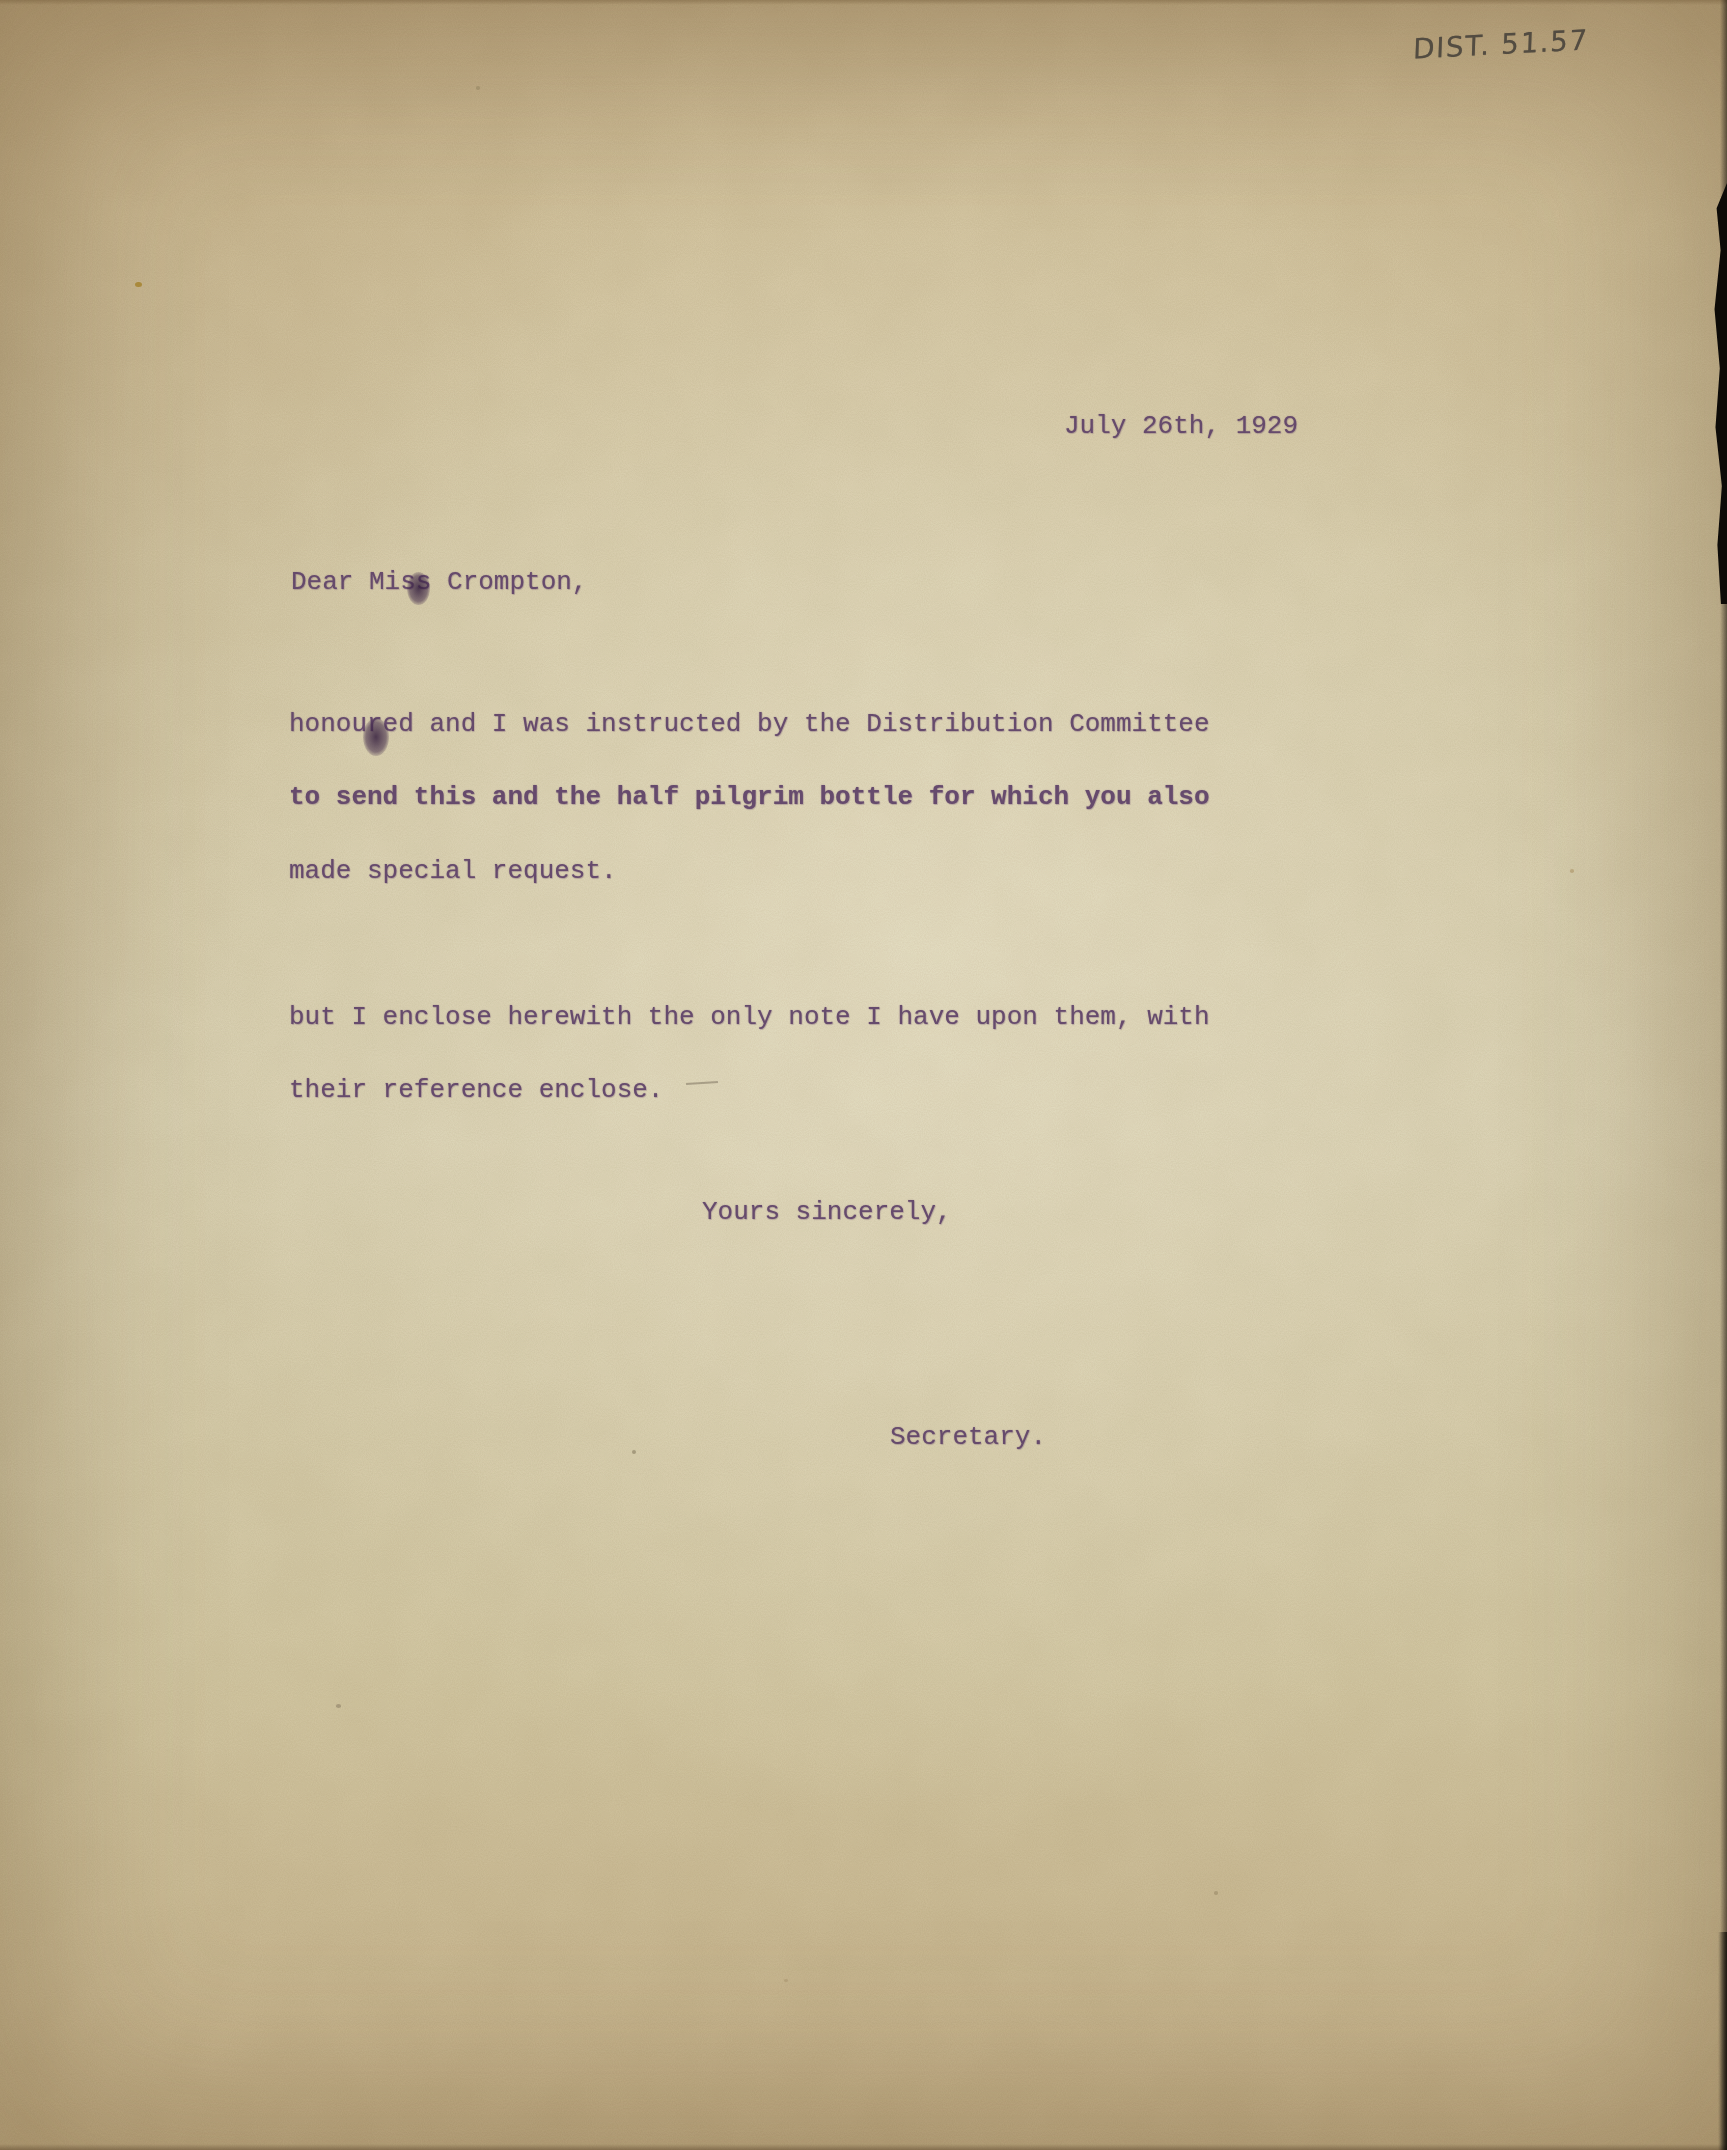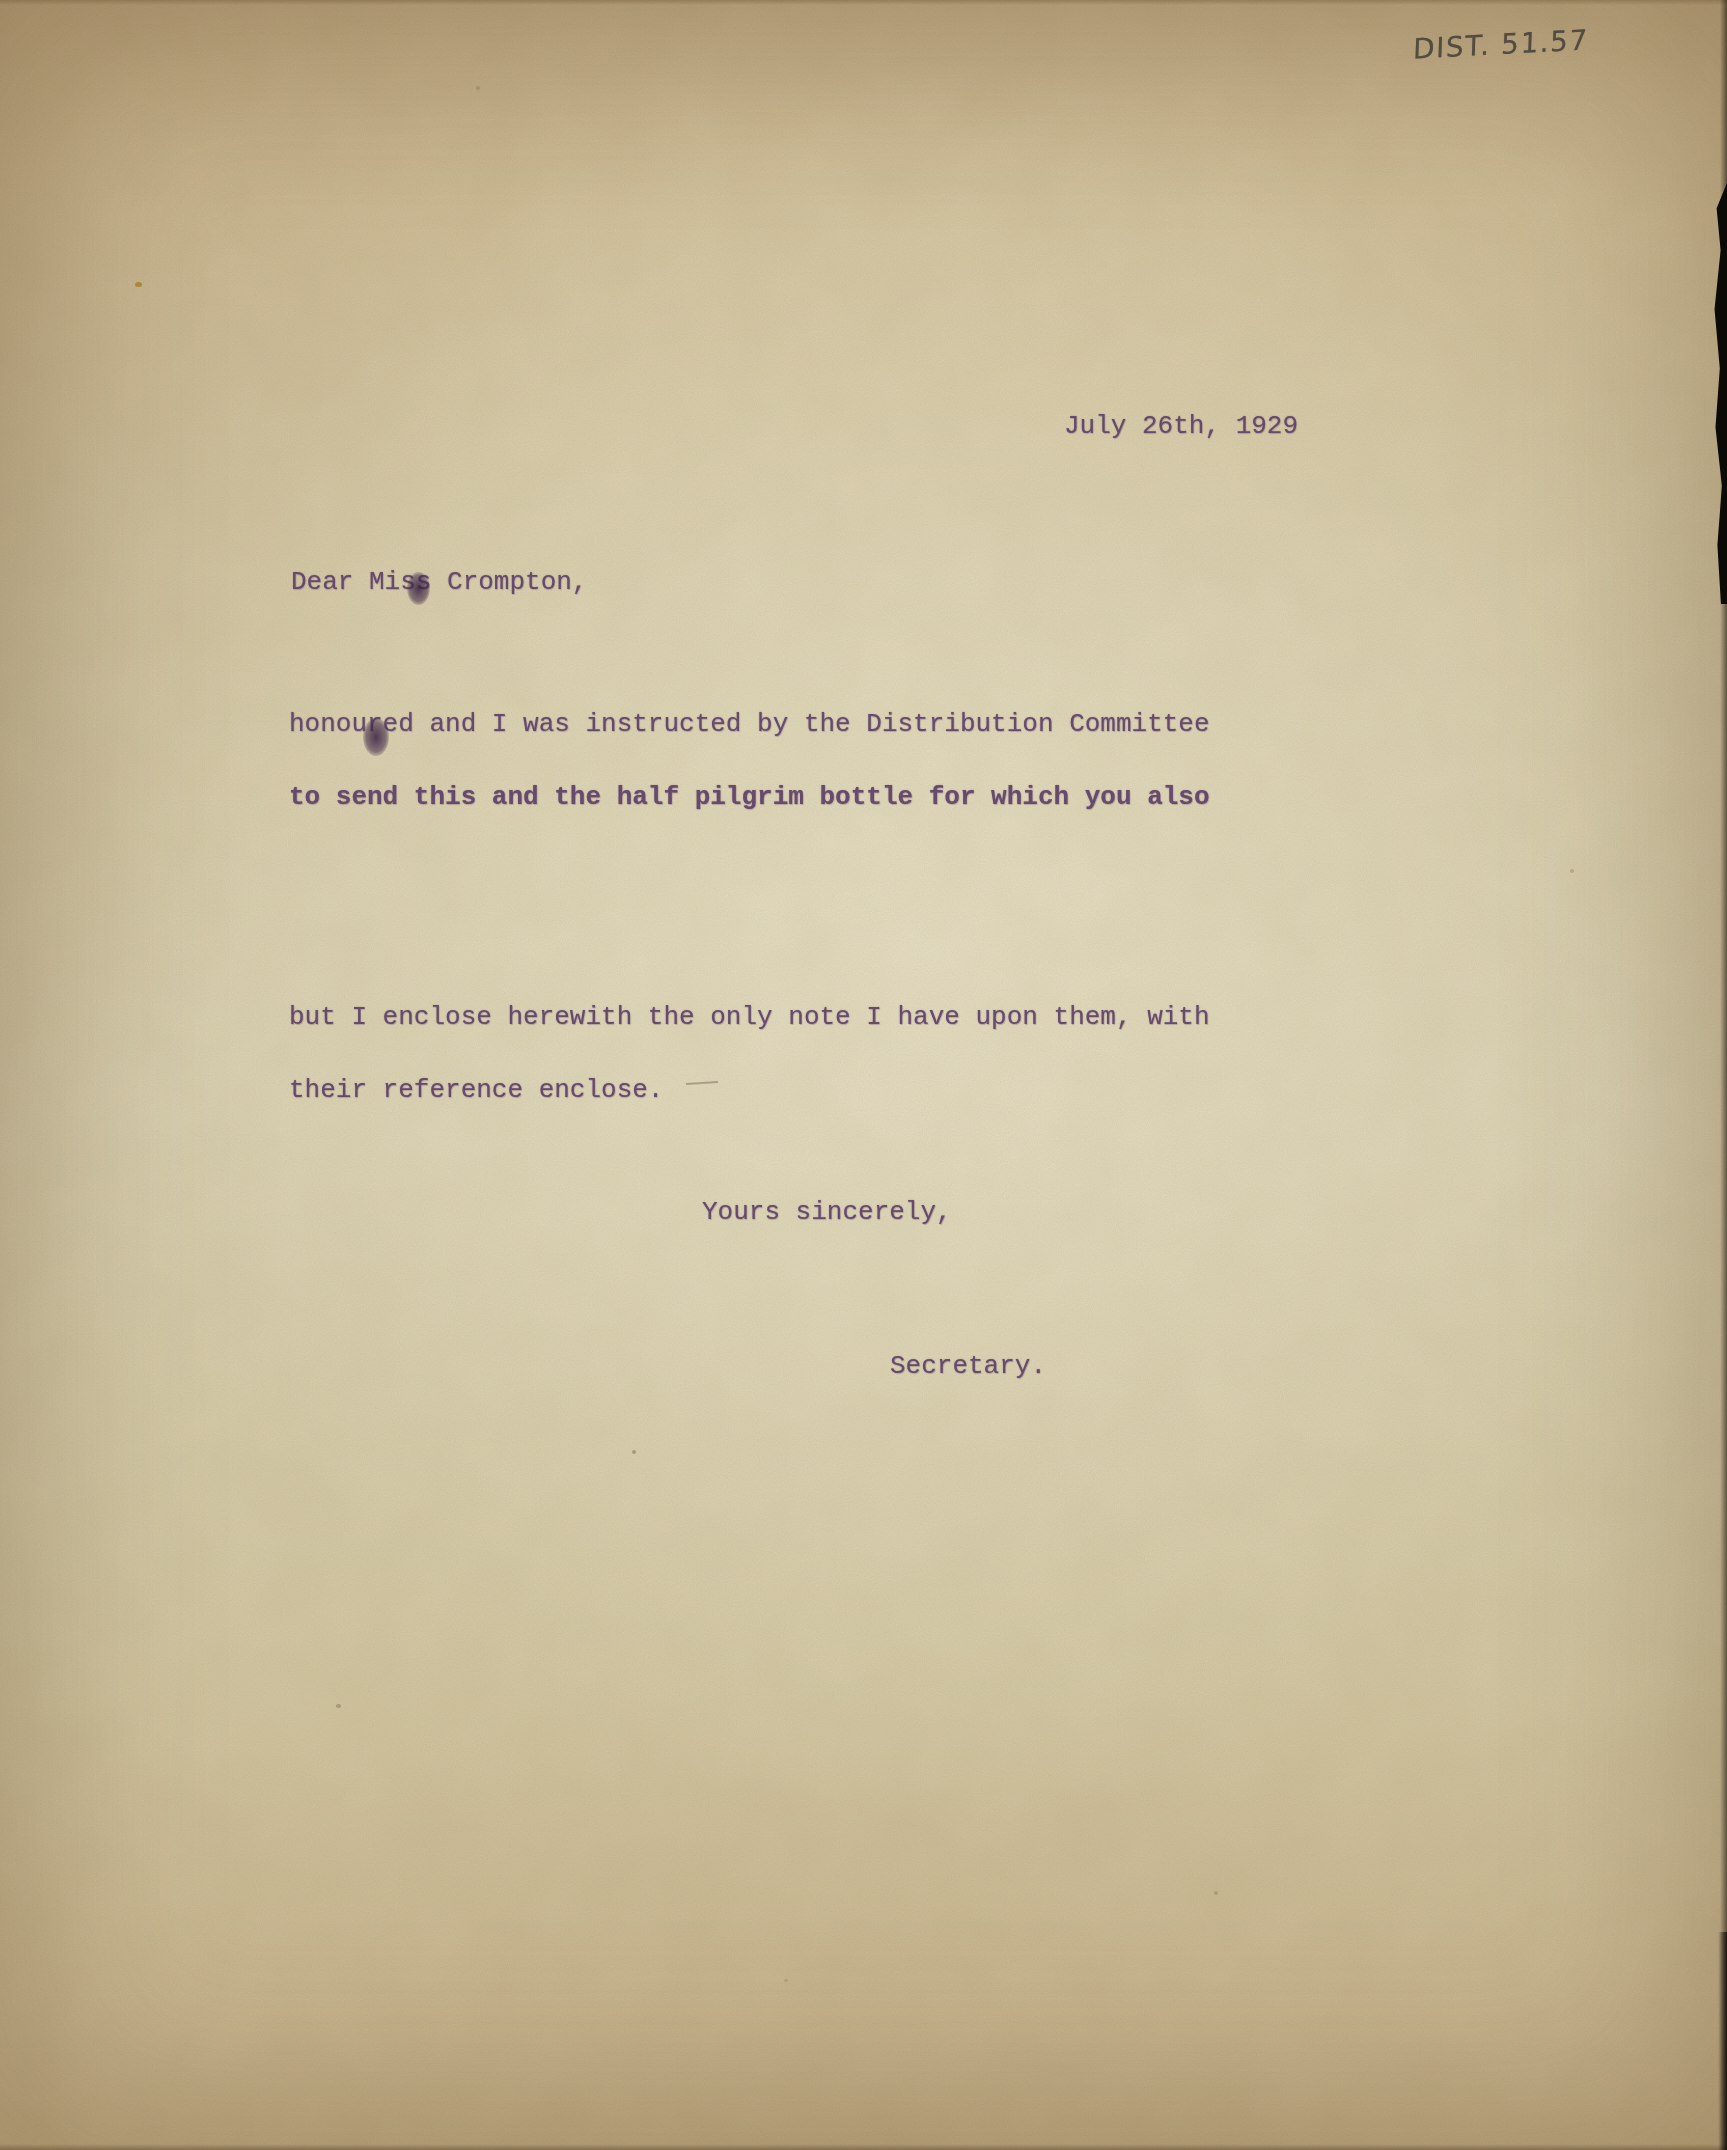--- a/index.html
+++ b/index.html
@@ -98,26 +98,27 @@
     <rect width="2378" height="2961" filter="url(#grain)"></rect>
   </svg>
 
   <div class="hand">DIST. 51.57</div>
 
   <div class="tw" style="left:1064px; top:411px;">July 26th, 1929</div>
   <div class="tw" style="left:291px;  top:567px;">Dear Miss Crompton,</div>
 
   <div class="tw" style="left:289px;  top:709px;">honoured and I was instructed by the Distribution Committee</div>
   <div class="tw" style="left:289px;  top:782px;font-weight:bold;">to send this and the half pilgrim bottle for which you also</div>
+  <div class="tw" style="left:289px;  top:856px;">made special request.</div>
 
   <div class="tw" style="left:289px;  top:1002px;">but I enclose herewith the only note I have upon them, with</div>
   <div class="tw" style="left:289px;  top:1075px;">their reference enclose.</div>
 
   <div class="tw" style="left:702px;  top:1197px;">Yours sincerely,</div>
-  <div class="tw" style="left:890px; top:1351px;">Secretary.</div>
+  <div class="tw" style="left:890px; top:1422px;">Secretary.</div>
 
   <div class="ink-blot" style="left:407px; top:572px;  width:23px; height:33px;"></div>
   <div class="ink-blot" style="left:363px; top:718px;  width:26px; height:38px;"></div>
 
   <div class="dash-mark" style="left:686px; top:1082px; width:32px; height:2.2px;"></div>
 
   <div class="speck" style="left:135px;  top:282px;  width:6.5px; height:5.1px;  background:#a5832e; opacity:0.85;"></div>
   <div class="speck" style="left:476px;  top:86px;  width:3.6px; height:3.6px;  background:#9a8a66; opacity:0.7;"></div>
   <div class="speck" style="left:336px;  top:1704px; width:5.1px; height:3.6px;  background:#8d8068; opacity:0.6;"></div>
   <div class="speck" style="left:632px;  top:1450px; width:4.4px; height:4.4px;  background:#7d7258; opacity:0.55;"></div>

